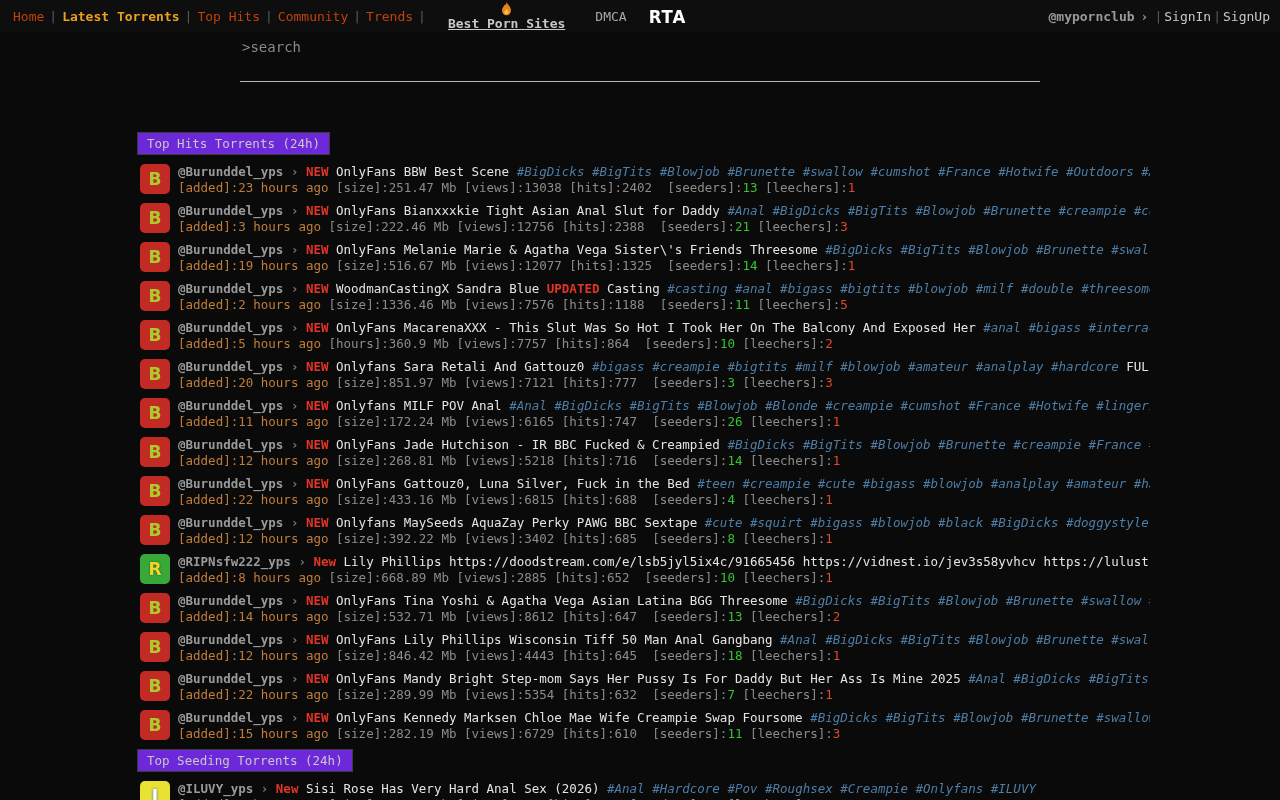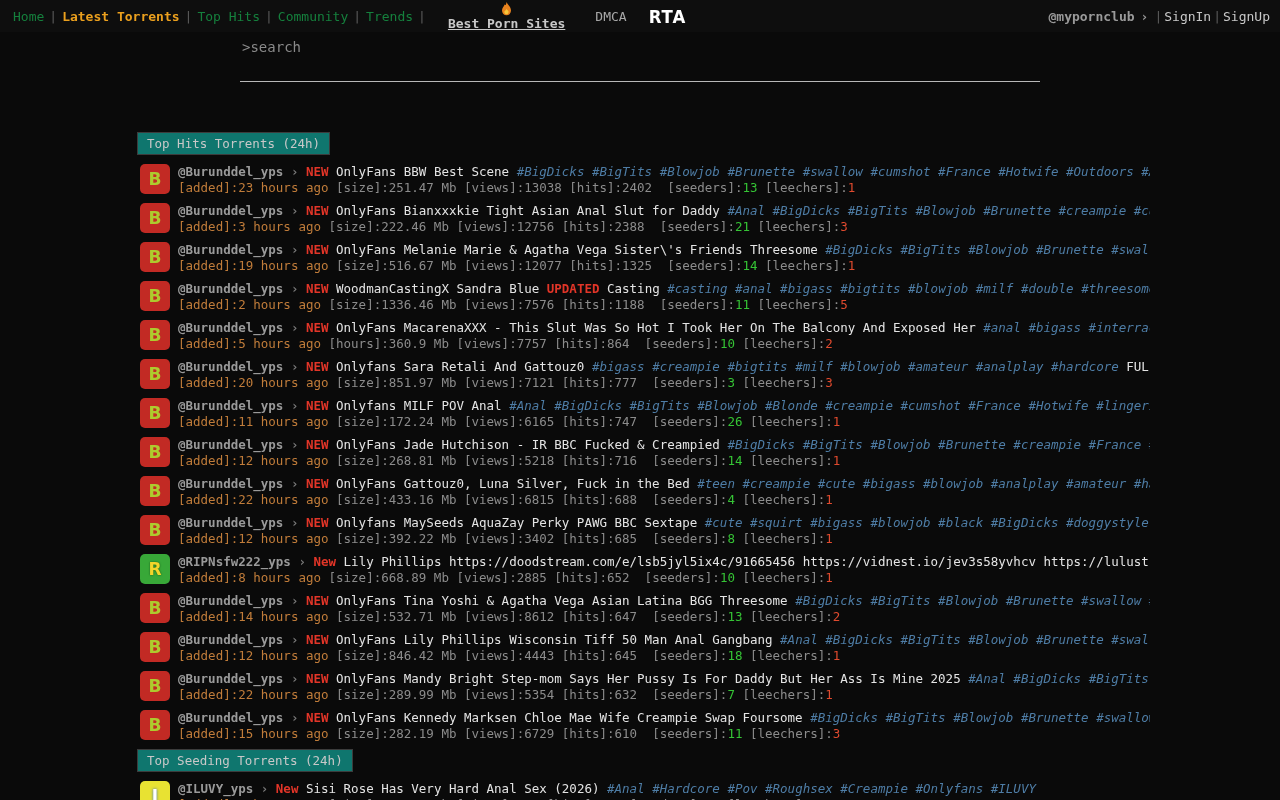--- a/index.html
+++ b/index.html
@@ -6,42 +6,42 @@
   html,body { width:1280px; height:800px; overflow:hidden; }
   body { background:#0a0a0a; font-family:"DejaVu Sans Mono", monospace; }
 
   
   .topbar {
     display:flex; align-items:center;
     height:32px; padding:0 8px;
     background:#0e0e0e; font-size:13px; color:#c8c8c8;
     white-space:pre;
   }
-  .nav-item { color:#15803d; cursor:pointer; padding:0 5px; text-decoration:none; }
+  .nav-item { color:#c2410c; cursor:pointer; padding:0 5px; text-decoration:none; }
   .nav-item.active { color:#eba01e; font-weight:bold; }
   .nav-sep { color:#5a5a5a; }
   .promo { display:inline-flex; align-items:center; margin-left:22px;
            color:#c8c8c8; text-decoration:underline; cursor:pointer; font-weight:bold;flex-direction:column; }
   .dmca { margin-left:30px; color:#a8a8a8; cursor:pointer; }
   .rta  { margin-left:20px; color:#ffffff; font-weight:bold; font-size:18px;
           letter-spacing:1px; font-family:"DejaVu Sans", sans-serif; transform:scaleX(.92); }
   .spacer { flex:1; }
   .brand { color:#9a9a9a; font-weight:bold; }
   .brand-caret { color:#9a9a9a; font-weight:bold; padding:0 6px; }
   .auth { color:#c8c8c8; cursor:pointer; padding:0 2px; }
 
   
   .searchbar { width:800px; margin:2px 0 0 240px; border-bottom:1px solid #b8b8b8;
                padding:3px 2px 25px 2px; }
   .search-text { color:#8a8a8a; font-size:14px; cursor:text; }
 
   
   main { padding:50px 0 0 137px; }
   .section-header {
-    display:inline-block; background:#0f766e; border:1px solid #3c3c3c;
+    display:inline-block; background:#6d28d9; border:1px solid #3c3c3c;
     color:#c8c8c8; font-size:12.5px; padding:3px 9px; margin-bottom:9px;
   }
   .rows {}
   .row { display:flex; gap:8px; margin-bottom:7px; margin-left:3px; }
   .avatar {
     width:30px; height:30px; border-radius:5px; flex:0 0 30px;
     display:flex; align-items:center; justify-content:center;
     font-weight:bold; font-size:17px; font-family:"DejaVu Sans", sans-serif;
     cursor:pointer;
   }

